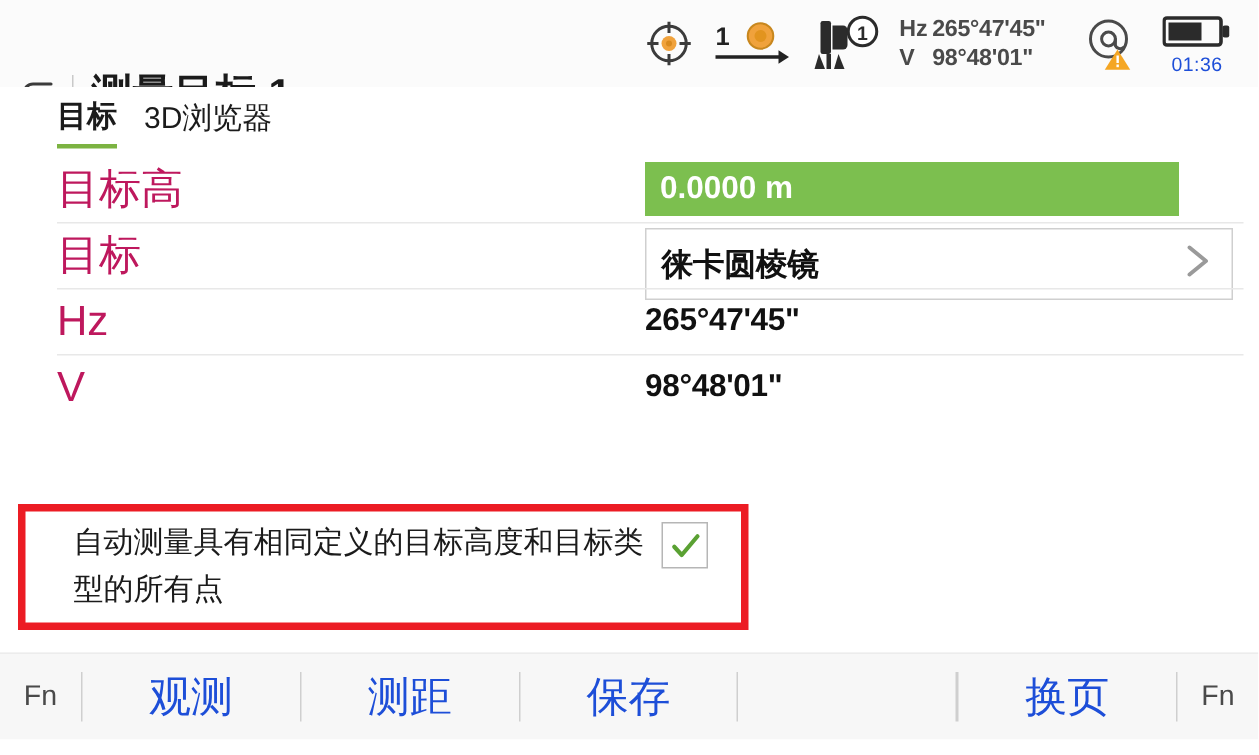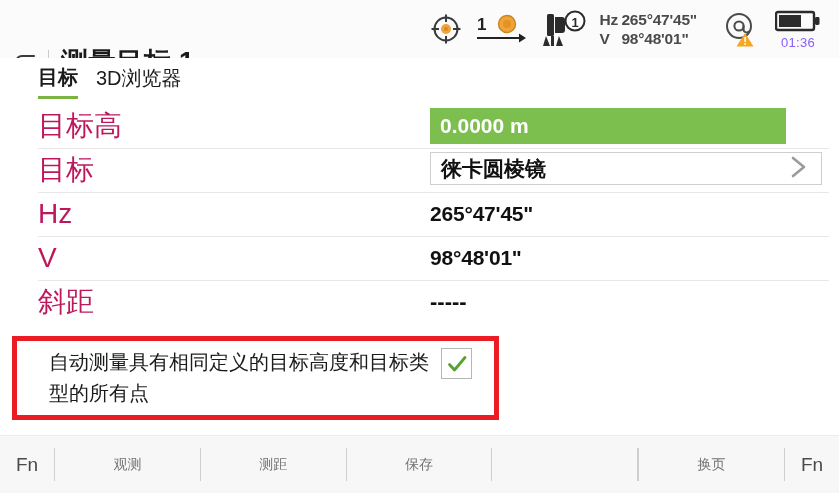--- a/index.html
+++ b/index.html
@@ -95,21 +95,21 @@
 
   .icon-at { margin-right: 16px; position: relative; }
   .batt-wrap {
     display: flex;
     flex-direction: column;
     align-items: center;
     margin-right: 18px;
   }
   .batt-time {
     font-size: 13px;
-    color: #8b5cf6;
+    color: #1d4ed8;
     margin-top: 2px;
     letter-spacing: 0.3px;
   }
 
   
   .tabs {
     position: absolute;
     left: 0; top: 58px;
     width: 839px;
     height: 46px;
@@ -193,21 +193,21 @@
     color: #ffffff;
     font-size: 21px;
     font-weight: bold;
     letter-spacing: 0px;
   }
   .field-white {
     position: absolute;
     left: 430px;
     top: 4px;
     width: 392px;
-    height: 33px;
+    height: 48px;
     background: #ffffff;
     border: 1px solid #cfcfcf;
     display: flex;
     align-items: center;
     justify-content: space-between;
     padding: 0 8px 0 10px;
     box-sizing: border-box;
     cursor: pointer;
   }
   .field-white .fw-text {
@@ -272,22 +272,22 @@
     background: #f7f7f7;
     display: flex;
     align-items: stretch;
     border-top: 1px solid #ececec;
     box-sizing: border-box;
   }
   .tb-btn {
     display: flex;
     align-items: center;
     justify-content: center;
-    font-size: 14px;
-    color: #737373;
+    font-size: 28px;
+    color: #1d4ed8;
     cursor: pointer;
     position: relative;
     box-sizing: border-box;
     user-select: none;
   }
   .tb-btn.fn {
     font-size: 19px;
     color: #4a4a4a;
     width: 54px;
     flex: 0 0 54px;
@@ -424,24 +424,20 @@
     <div class="row">
       <div class="row-label">Hz</div>
       <div class="row-value">265°47'45"</div>
     </div>
 
     <div class="row">
       <div class="row-label">V</div>
       <div class="row-value">98°48'01"</div>
     </div>
 
-    <div class="row">
-      <div class="row-label">斜距</div>
-      <div class="row-value dashes">-----</div>
-    </div>
   </div>
 
   <div class="check-block">
     <div class="check-text">自动测量具有相同定义的目标高度和目标类型的所有点</div>
     <div class="checkbox">
       <svg width="22" height="22" viewBox="0 0 22 22" aria-hidden="true">
         <path d="M3.5 11.5 L8.5 17 L19 4.5" fill="none" stroke="#5aa133" stroke-width="2.8" stroke-linecap="round" stroke-linejoin="round"></path>
       </svg>
     </div>
   </div>

